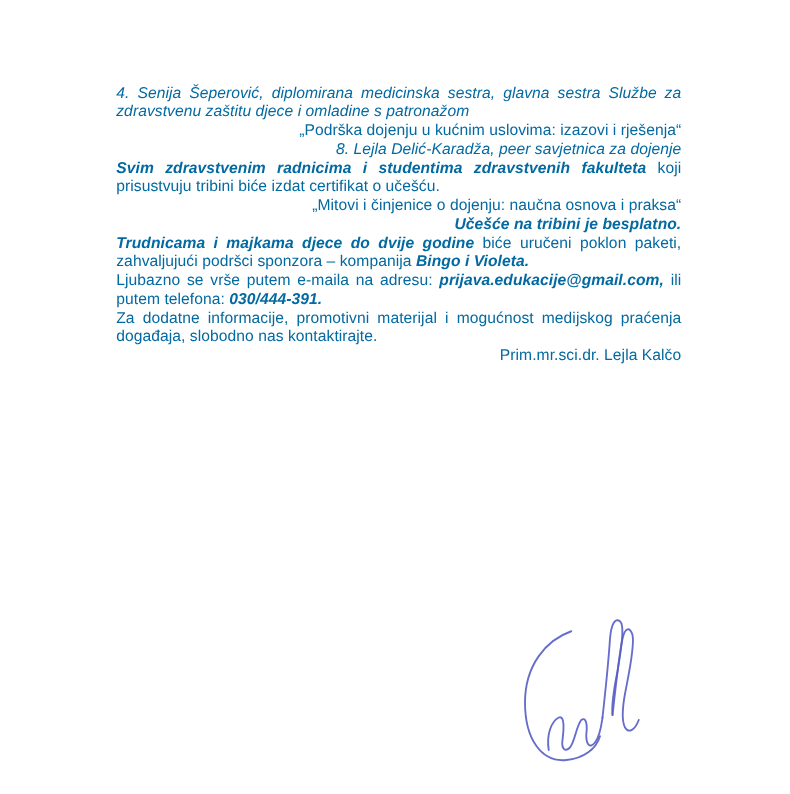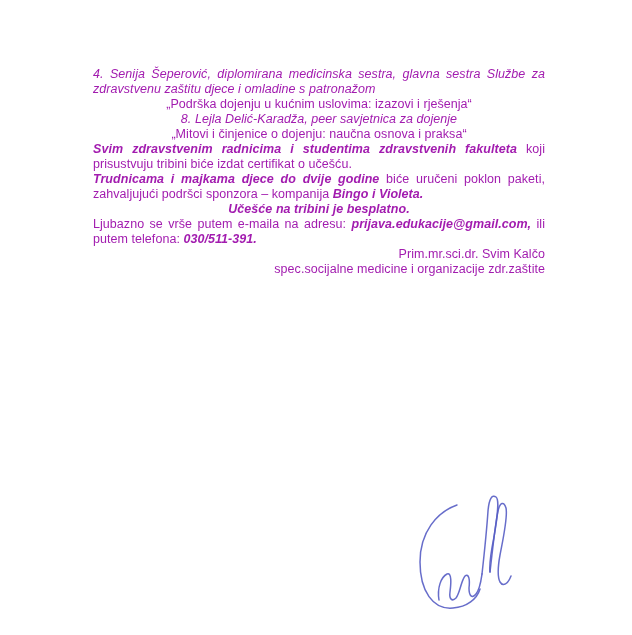--- a/index.html
+++ b/index.html
@@ -1,33 +1,33 @@
 <!DOCTYPE html>
 <html><head>
 <meta charset="utf-8">
 <style>
   html,body{margin:0;padding:0;background:#ffffff;}
   .page{
     position:relative;
     width:632px;height:635px;
     background:#ffffff;
     font-family:"Liberation Sans",sans-serif;
-    color:#a21caf;
+    color:#0369a1;
     overflow:hidden;
   }
   .doc{
     position:absolute;
     left:93px;top:67px;width:452px;
     font-size:12.5px;
     line-height:15px;
     letter-spacing:0.05px;
   }
   p.para{margin:0;}
   .a-justify{text-align:justify;}
-  .a-left{text-align:center;}
+  .a-left{text-align:right;}
   .a-right{text-align:right;}
   .s-r{font-style:normal;font-weight:400;}
   .s-i{font-style:italic;font-weight:400;}
   .s-bi{font-style:italic;font-weight:700;}
   .g-none{margin-bottom:0;}
   .g-line{margin-bottom:15px;}
   .g-para{margin-bottom:20px;}
   .g-signoff{margin-bottom:46px;}
   .sig{
     position:absolute;
@@ -44,27 +44,27 @@
   }
 </style>
 </head>
 <body>
 
 <div class="page">
   <div class="doc" id="doc-body">
       <p class="para a-justify g-none"><span class="s-i">4. Senija Šeperović, diplomirana medicinska sestra, glavna sestra Službe za zdravstvenu zaštitu djece i omladine s patronažom</span></p>
       <p class="para a-left g-line"><span class="s-r">„Podrška dojenju u kućnim uslovima: izazovi i rješenja“</span></p>
       <p class="para a-left g-none"><span class="s-i">8. Lejla Delić-Karadža, peer savjetnica za dojenje</span></p>
+      <p class="para a-justify g-none"><span class="s-bi">Svim zdravstvenim radnicima i studentima zdravstvenih fakulteta</span><span class="s-r"> koji prisustvuju tribini biće izdat certifikat o učešću.</span></p>
       <p class="para a-left g-para"><span class="s-r">„Mitovi i činjenice o dojenju: naučna osnova i praksa“</span></p>
-      <p class="para a-justify g-none"><span class="s-bi">Svim zdravstvenim radnicima i studentima zdravstvenih fakulteta</span><span class="s-r"> koji prisustvuju tribini biće izdat certifikat o učešću.</span></p>
+      <p class="para a-left g-para"><span class="s-bi">Učešće na tribini je besplatno.</span></p>
       <p class="para a-justify g-para"><span class="s-bi">Trudnicama i majkama djece do dvije godine</span><span class="s-r"> biće uručeni poklon paketi, zahvaljujući podršci sponzora – kompanija </span><span class="s-bi">Bingo i Violeta.</span></p>
-      <p class="para a-left g-para"><span class="s-bi">Učešće na tribini je besplatno.</span></p>
-      <p class="para a-justify g-para"><span class="s-r">Ljubazno se vrše putem e-maila na adresu: </span><span class="s-bi">prijava.edukacije@gmail.com,</span><span class="s-r"> ili putem telefona: </span><span class="s-bi">030/511-391.</span></p>
-      <p class="para a-right g-none"><span class="s-r">Prim.mr.sci.dr. Svim Kalčo</span></p>
-      <p class="para a-right g-none"><span class="s-r">spec.socijalne medicine i organizacije zdr.zaštite</span></p>
+      <p class="para a-justify g-para"><span class="s-r">Ljubazno se vrše putem e-maila na adresu: </span><span class="s-bi">prijava.edukacije@gmail.com,</span><span class="s-r"> ili putem telefona: </span><span class="s-bi">030/444-391.</span></p>
+      <p class="para a-justify g-para"><span class="s-r">Za dodatne informacije, promotivni materijal i mogućnost medijskog praćenja događaja, slobodno nas kontaktirajte.</span></p>
+      <p class="para a-right g-none"><span class="s-r">Prim.mr.sci.dr. Lejla Kalčo</span></p>
     </div>
 
   <svg class="sig" id="sig-svg" viewBox="0 0 100 130" xmlns="http://www.w3.org/2000/svg" aria-hidden="true">
     <path d="M 42,17 C 22,24 5,44 5,74 C 5,103 18,122 38,120 C 52,119 62,111 65,101" stroke="#575dc4"></path>
     <path d="M 24,112 C 22,100 26,89 32,86 C 37,84 36,96 35,104 C 34,111 37,114 41,110 C 45,105 46,93 50,88 C 54,85 55,92 54,100 C 54,108 57,111 61,106 C 65,101 66,93 67,86" stroke="#575dc4"></path>
     <path d="M 67,86 C 69,68 72,38 73,23 C 74,11 77,6 81,9 C 85,12 82,31 79,49 C 76,64 74,76 75,84" stroke="#575dc4"></path>
     <path d="M 75,84 C 77,67 80,37 83,23 C 85,14 89,13 91,20 C 93,29 88,51 85,67 C 83,78 82,88 85,94 C 88,99 93,96 96,88" stroke="#575dc4"></path>
   </svg>
 </div>
 

